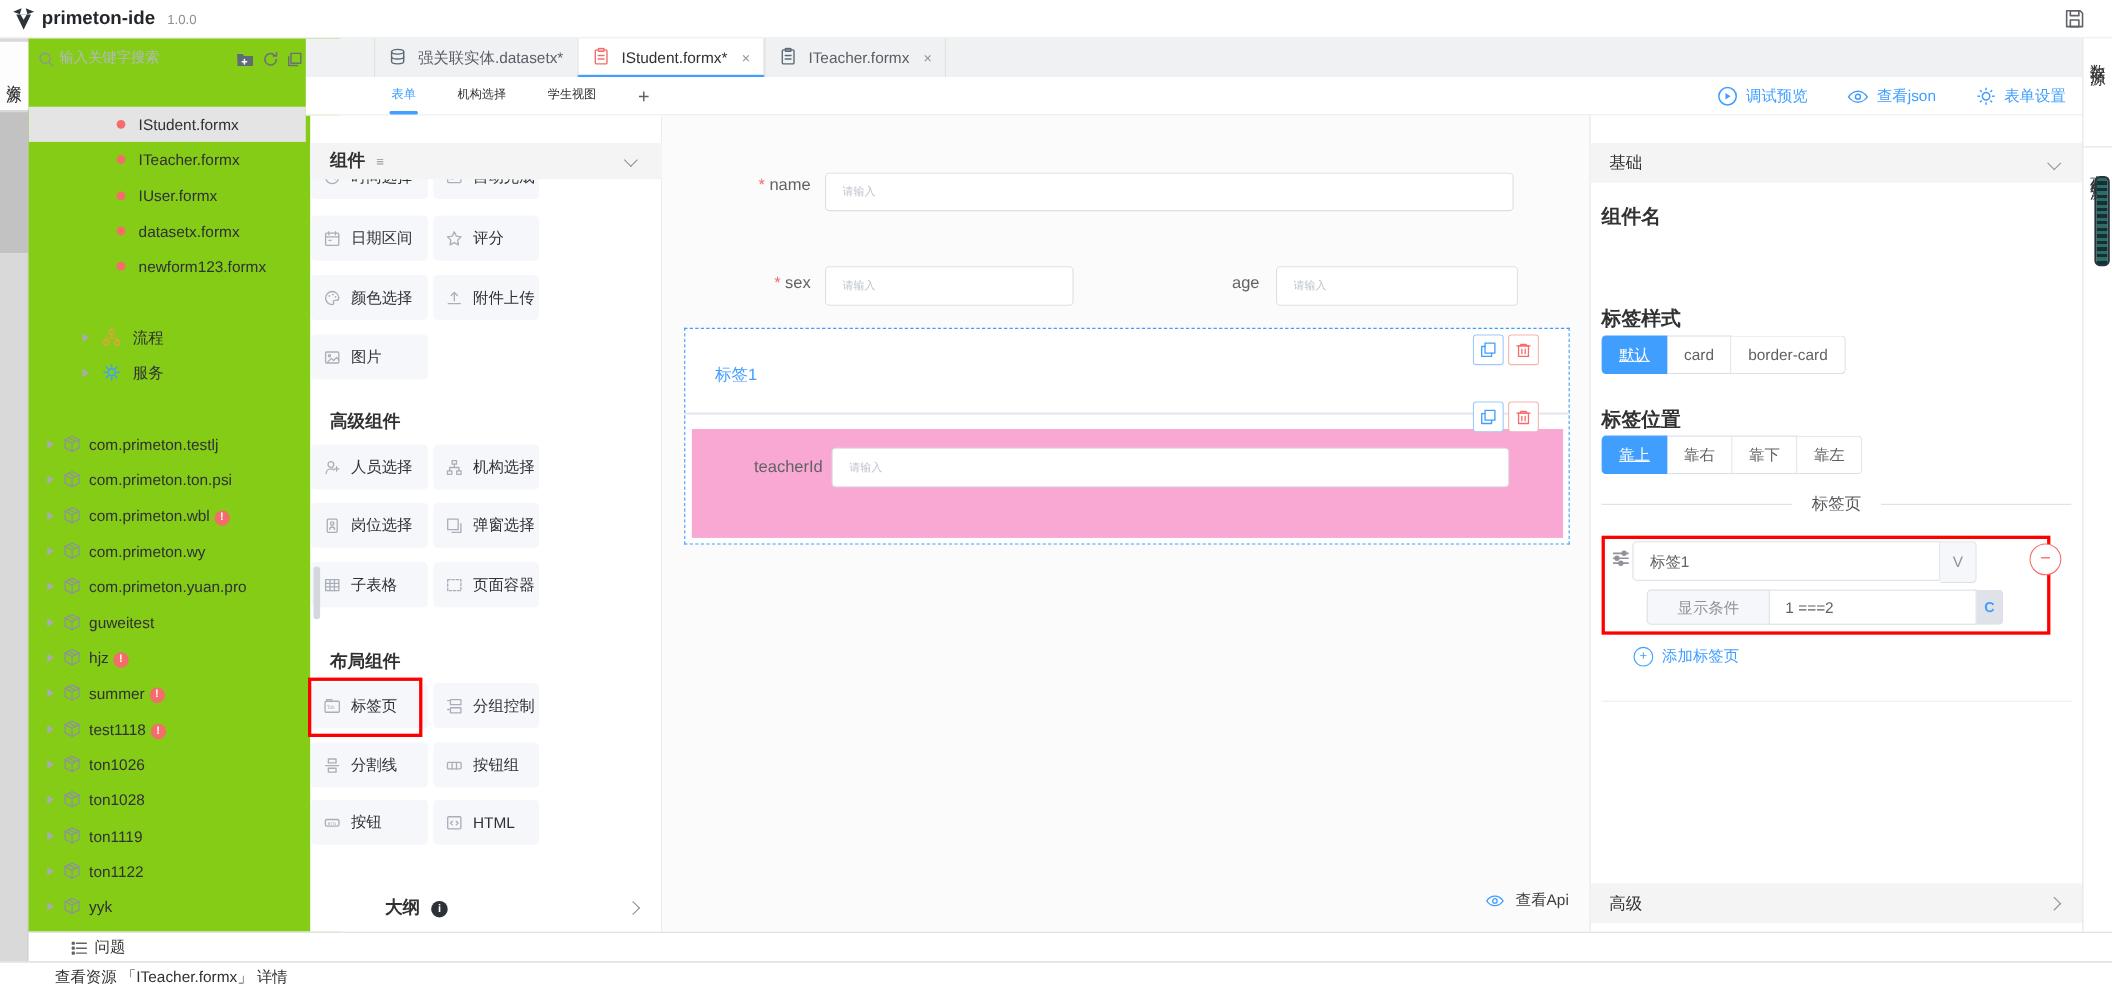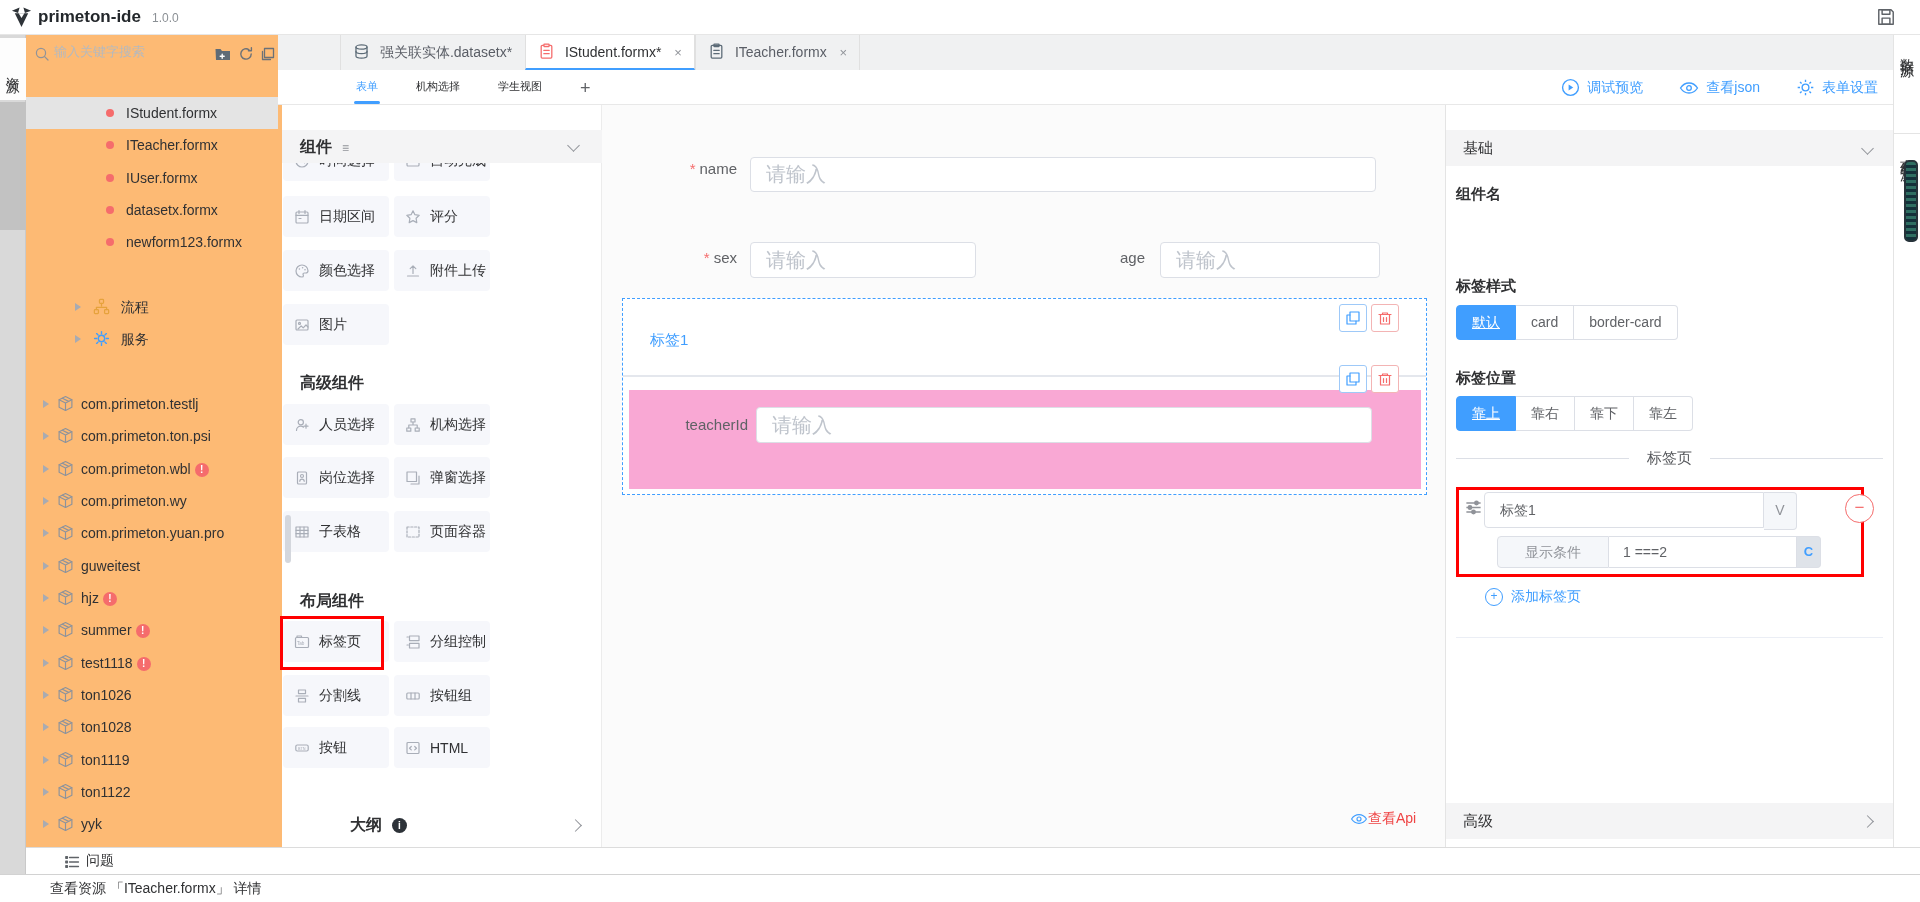--- a/index.html
+++ b/index.html
@@ -11,21 +11,21 @@
   .app-title{position:absolute;left:38px;top:7px;font-size:17px;font-weight:bold;color:#23272b;}
   .app-version{position:absolute;left:152px;top:11px;font-size:12px;color:#8b9095;}
   .logo{position:absolute;left:10px;top:6px;}
   .saveico{position:absolute;left:1876px;top:7px;cursor:pointer;}
   
   .left-rail{left:0;top:35px;width:26px;height:839px;background:#d9d9d9;border-right:1px solid #c9c9c9;box-sizing:border-box;}
   .rail-tab{position:absolute;left:0;top:3px;width:26px;height:62px;background:#fdfdfd;display:flex;align-items:center;justify-content:center;}
   .vtext{writing-mode:vertical-lr;text-orientation:upright;font-size:14px;color:#303133;letter-spacing:3px;}
   .rail-thumb{position:absolute;left:0;top:67px;width:26px;height:128px;background:#c2c2c2;}
   
-  .explorer{left:26px;top:35px;width:284px;height:812px;background:#fdba74;border-right:1px solid #e4e4e4;box-sizing:border-box;}
+  .explorer{left:26px;top:35px;width:284px;height:812px;background:#84cc16;border-right:1px solid #e4e4e4;box-sizing:border-box;}
   .searchrow{position:absolute;left:0;top:6px;width:252px;height:30px;}
   .searchrow input{position:absolute;left:26px;top:2px;width:155px;border:none;outline:none;font-size:13px;color:#606266;background:transparent;}
   .searchrow input::placeholder{color:#b4b9bf;}
   .sic{position:absolute;top:5px;}
   .tree{position:absolute;left:0;top:30px;width:252px;height:782px;overflow:hidden;}
   .trow{position:absolute;left:0;width:252px;height:32px;line-height:32px;cursor:pointer;white-space:nowrap;}
   .trow.sel{background:#e4e4e4;}
   .dot{display:inline-block;width:8px;height:8px;border-radius:50%;background:#f56c6c;margin-right:12px;vertical-align:1px;}
   .arr{display:inline-block;width:0;height:0;border-left:6px solid #a8abb2;border-top:4.5px solid transparent;border-bottom:4.5px solid transparent;margin-right:8px;vertical-align:1px;}
   .ti{display:inline-block;vertical-align:-3px;margin-right:7px;}
@@ -64,37 +64,37 @@
   .redbox{position:absolute;border:3px solid #ff0000;box-sizing:border-box;z-index:4;pointer-events:none;}
   .outline-row{position:absolute;left:0;top:703px;width:320px;height:34px;line-height:34px;}
   .outline-row b{font-size:16px;margin-left:68px;}
   .infoc{display:inline-block;width:15px;height:15px;border-radius:50%;background:#2d3238;color:#fff;font-size:10px;font-weight:bold;text-align:center;line-height:15px;margin-left:10px;vertical-align:1px;}
   .outline-row .chev{position:absolute;right:22px;top:13px;}
   .pal-thumb{position:absolute;left:3px;top:410px;width:6px;height:48px;border-radius:3px;background:#d4d7dd;z-index:4;}
   
   .canvas{left:602px;top:105px;width:843px;height:742px;background:#fbfbfb;}
   .flabel{position:absolute;width:135px;text-align:right;font-size:15px;color:#606266;}
   .req{color:#f56c6c;margin-right:4px;}
-  .cin{position:absolute;box-sizing:border-box;border:1px solid #dcdfe6;border-radius:4px;background:#fff;font-size:20px;color:#606266;padding:0 15px;outline:none;}
+  .cin{position:absolute;box-sizing:border-box;border:1px solid #dcdfe6;border-radius:4px;background:#fff;font-size:10px;color:#606266;padding:0 15px;outline:none;}
   .cin::placeholder{color:#bfc4cc;}
   .tabcont{position:absolute;left:20px;top:193px;width:805px;height:197px;border:1px dashed #409eff;background:#fff;box-sizing:border-box;}
   .tc-tab{position:absolute;left:27px;top:32px;color:#409eff;font-size:15px;cursor:pointer;}
   .tc-div{position:absolute;left:0;top:76px;width:100%;height:2px;background:#e4e7ed;}
   .tc-pane{position:absolute;left:6px;top:91px;width:792px;height:99px;background:#f9a8d4;}
   .minibtns{position:absolute;display:flex;gap:4px;z-index:5;}
   .mb{width:28px;height:28px;border-radius:3px;background:#fff;display:flex;align-items:center;justify-content:center;cursor:pointer;box-sizing:border-box;}
   .mb.copy{border:1px solid #9ec9f8;}
   .mb.del{border:1px solid #f3b4b4;}
-  .viewapi{position:absolute;left:748px;top:705px;display:flex;gap:0;align-items:center;color:#ef4444;cursor:pointer;}
+  .viewapi{position:absolute;left:748px;top:705px;display:flex;gap:10px;align-items:center;color:#404040;cursor:pointer;}
   
   .inspector{left:1445px;top:105px;width:448px;height:742px;background:#fff;border-left:1px solid #e4e4e4;box-sizing:border-box;}
   .sect{position:absolute;left:0;width:448px;height:36px;background:#f4f4f5;line-height:36px;cursor:pointer;}
   .sect span{margin-left:17px;font-size:15px;color:#303133;}
   .sect .chev{position:absolute;right:22px;top:14px;}
-  .ilabel{position:absolute;left:10px;font-size:15px;font-weight:bold;color:#303133;}
+  .ilabel{position:absolute;left:10px;font-size:18px;font-weight:bold;color:#303133;}
   .nameinput{position:absolute;left:10px;top:107px;width:427px;height:41px;border:1px solid #dcdfe6;border-radius:5px;background:#fff;display:flex;align-items:center;gap:11px;padding-left:13px;box-sizing:border-box;}
   .nameinput span{color:#606266;font-size:15px;}
   .seg{position:absolute;left:10px;display:flex;}
   .segb{height:35px;line-height:33px;padding:0 15px;border:1px solid #dcdfe6;border-left:none;box-sizing:border-box;background:#fff;color:#606266;font-size:14px;cursor:pointer;text-align:center;}
   .segb:first-child{border-left:1px solid #dcdfe6;border-radius:4px 0 0 4px;}
   .segb:last-child{border-radius:0 4px 4px 0;}
   .segb.on{background:#409eff;border-color:#409eff;color:#fff;text-decoration:underline;}
   .divtitle{position:absolute;left:10px;top:344px;width:427px;display:flex;align-items:center;gap:18px;}
   .divtitle .ln{flex:1;height:1px;background:#dcdfe6;}
   .divtitle span{font-size:15px;color:#56585c;}

